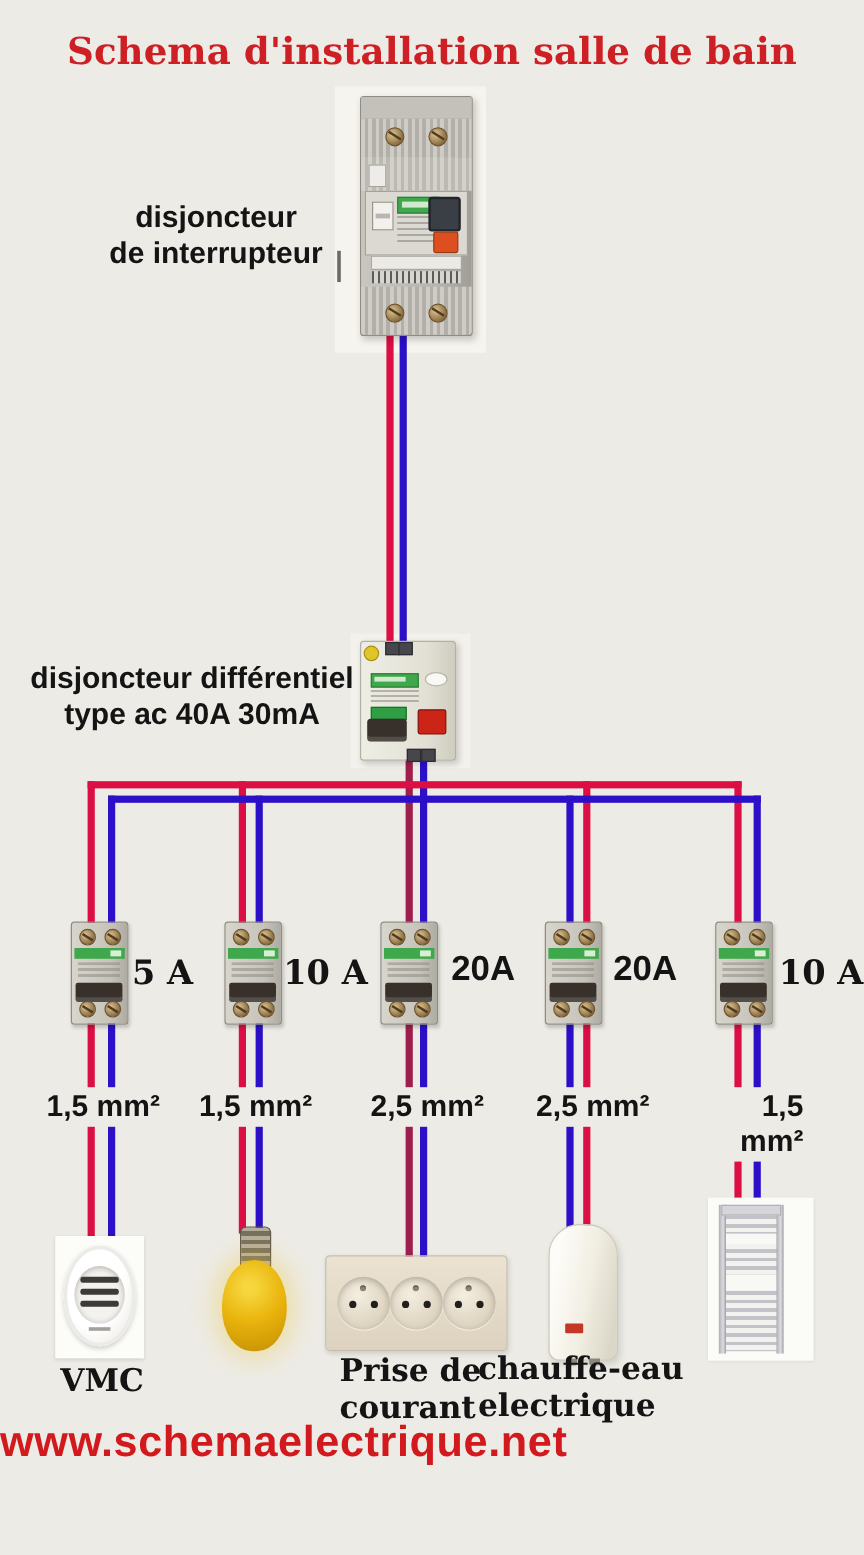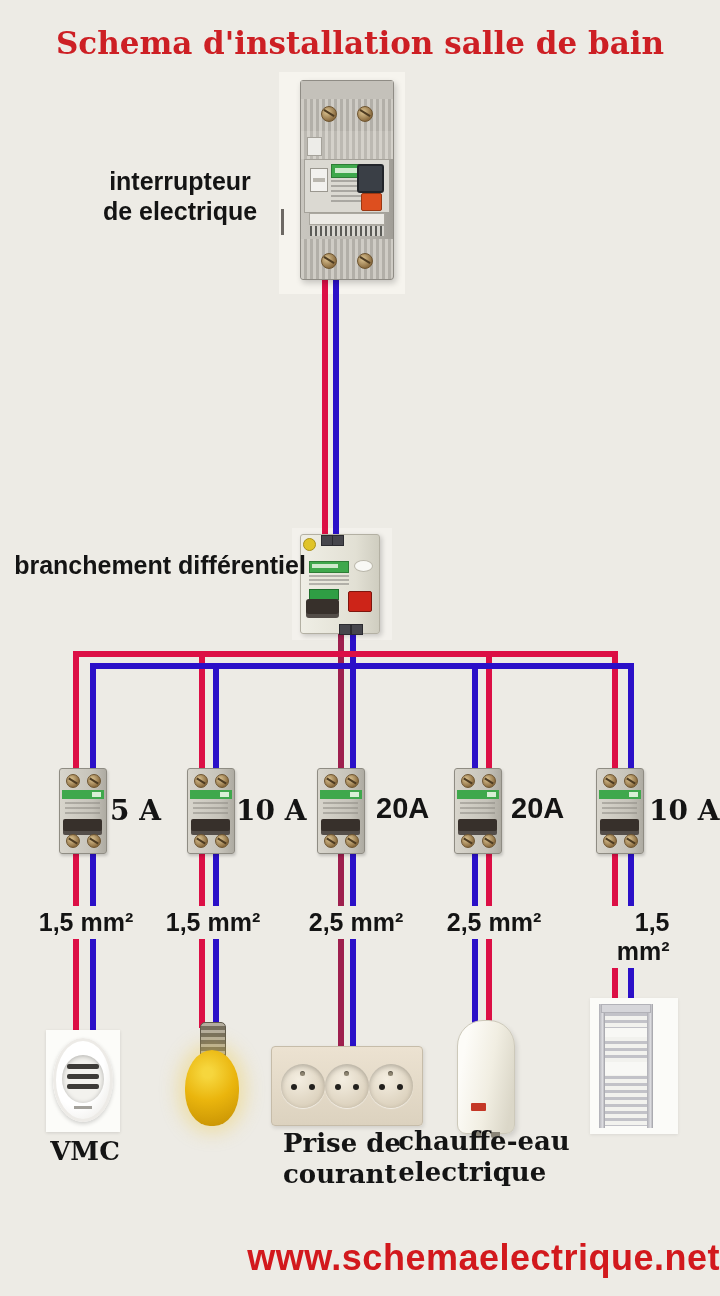--- a/index.html
+++ b/index.html
@@ -10,21 +10,21 @@
   .title{position:absolute;top:25px;left:0;right:0;text-align:center;
          font:bold 31px "DejaVu Serif",serif;color:var(--c-title-red);}
   .annot{position:absolute;text-align:center;font:bold 25px "Liberation Sans",sans-serif;
          color:var(--c-text-black);line-height:30px;}
   .amp{position:absolute;font:bold 28px "DejaVu Serif",serif;color:var(--c-text-black);}
   .amp.sans{font:bold 29px "Liberation Sans",sans-serif;}
   .size{position:absolute;top:906px;transform:translateX(-50%);background:var(--c-background);
         padding:2px 7px;font:bold 25px "Liberation Sans",sans-serif;color:var(--c-text-black);z-index:5;text-align:right;}
   .load-label{position:absolute;transform:translateX(-50%);text-align:left;
         font:bold 26px "DejaVu Serif",serif;color:var(--c-text-black);line-height:31px;z-index:6;}
-  .website{position:absolute;top:1237px;left:0;right:0;text-align:right;
+  .website{position:absolute;top:1180px;left:0;right:0;text-align:left;
         font:bold 36px "Liberation Sans",sans-serif;letter-spacing:.5px;color:var(--c-website-red);}
 
   
   .w{position:absolute;width:6px;}
   .wh{position:absolute;height:6px;}
   .wr{background:var(--c-wire-red);}
   .wb{background:var(--c-wire-blue);}
   .wrd{background:var(--c-wire-red-dark);}
 
   
@@ -192,39 +192,40 @@
     </div>
     <div class="mb-wlabel"></div>
     <div class="mb-barcode"></div>
     <div class="mb-r3"></div>
     <div class="screwrow" style="top:172px;">
       <span class="screw"></span>
       <span class="screw"></span>
     </div>
   </div>
   <div class="annot" style="left:70px;top:166px;width:220px;">
-    <div>interrupteur</div>
-    <div>de electrique</div>
+    <div>disjoncteur</div>
+    <div>de interrupteur</div>
   </div>
 
   <div class="diff">
     <div class="ds-dot"></div>
     <div class="ds-term" style="left:20px;top:0;"></div>
     <div class="ds-term" style="left:31px;top:0;"></div>
     <div class="ds-green"></div>
     <div class="ds-oval"></div>
     <div class="ds-lines"></div>
     <div class="ds-gind"></div>
     <div class="ds-toggle"></div>
     <div class="ds-red"></div>
     <div class="ds-term" style="left:38px;top:89px;"></div>
     <div class="ds-term" style="left:50px;top:89px;"></div>
   </div>
   <div class="annot" style="left:8px;top:550px;width:304px;">
-    <div>branchement différentiel</div>
+    <div>disjoncteur différentiel</div>
+    <div>type ac 40A 30mA</div>
   </div>
 
   <div class="breaker" style="left:59px;">
     <div class="b-screws" style="top:5px;">
         <span class="screw"></span>
         <span class="screw"></span>
       </div>
     <div class="b-green"></div>
     <div class="b-lines"></div>
     <div class="b-toggle"></div>

